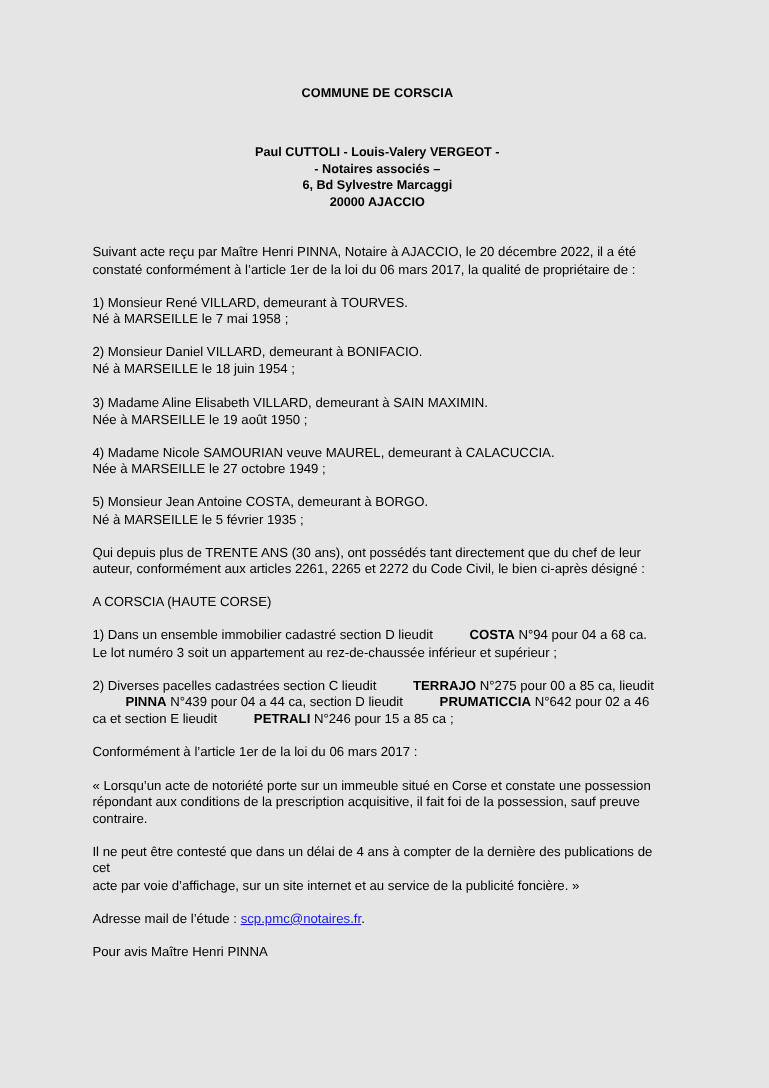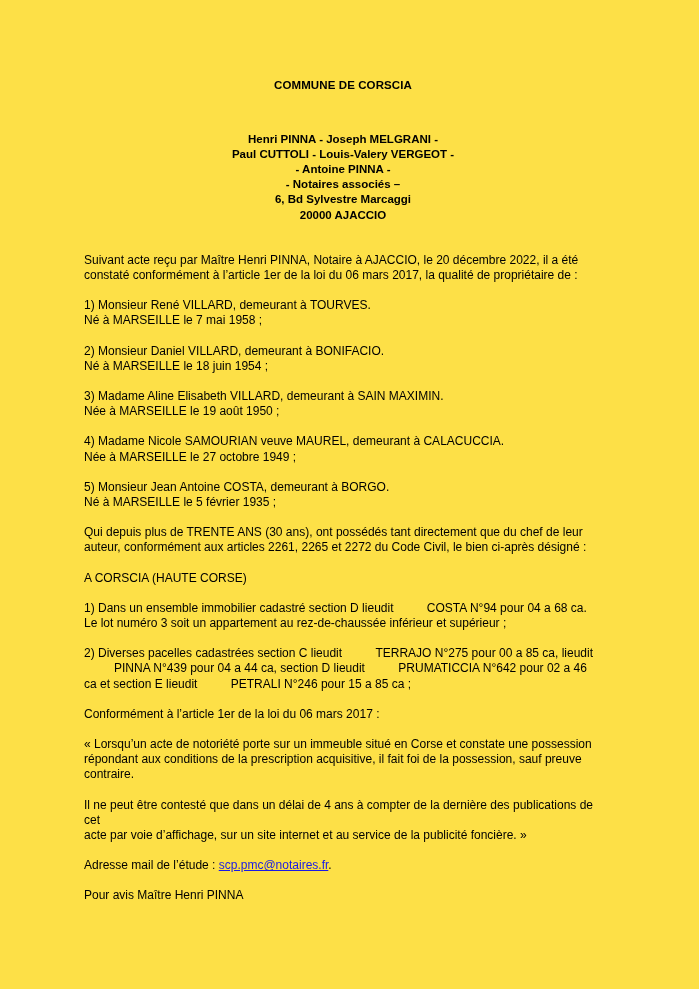--- a/index.html
+++ b/index.html
@@ -14,21 +14,21 @@
     position: relative;
     font-family: "Liberation Sans", sans-serif;
     color: #000000;
     -webkit-font-smoothing: antialiased;
   }
   .page {
     position: absolute;
     left: 0; top: 0;
     width: 699px;
     height: 989px;
-    background: #fde047;
+    background: #e5e5e5;
     overflow: hidden;
   }
   .content {
     position: absolute;
     left: 84px;
     top: 78px;
     width: 518px;
   }
   
   .doc-header {
@@ -60,41 +60,39 @@
     text-align: left;
   }
   p.para {
     margin: 0 0 15px 0;
     padding: 0;
     font-size: 12px;
     line-height: 15.2px;
   }
   p.para:last-child { margin-bottom: 15px; }
   .ln { display: block; }
-  b, .bold { font-weight: normal; padding-left: 30px; }
+  b, .bold { font-weight: bold; padding-left: 30px; }
 
   a.maillink {
     color: #1a1ae6;
     text-decoration: underline;
   }
 </style>
 </head>
 <body>
 
 <div class="page">
   <div class="content">
 
     <div class="doc-header">
       <div class="header-title">COMMUNE DE CORSCIA</div>
       <div class="header-gap-1"></div>
       <div class="header-gap-2"></div>
       <div class="notaires-block">
-        <div>Henri PINNA - Joseph MELGRANI -</div>
         <div>Paul CUTTOLI - Louis-Valery VERGEOT -</div>
-        <div>- Antoine PINNA -</div>
         <div>- Notaires associés –</div>
         <div>6, Bd Sylvestre Marcaggi</div>
         <div>20000 AJACCIO</div>
       </div>
     </div>
 
     <div class="body-block">
 
       <p class="para">
         <span class="ln">Suivant acte reçu par Maître Henri PINNA, Notaire à AJACCIO, le 20 décembre 2022, il a été</span>

